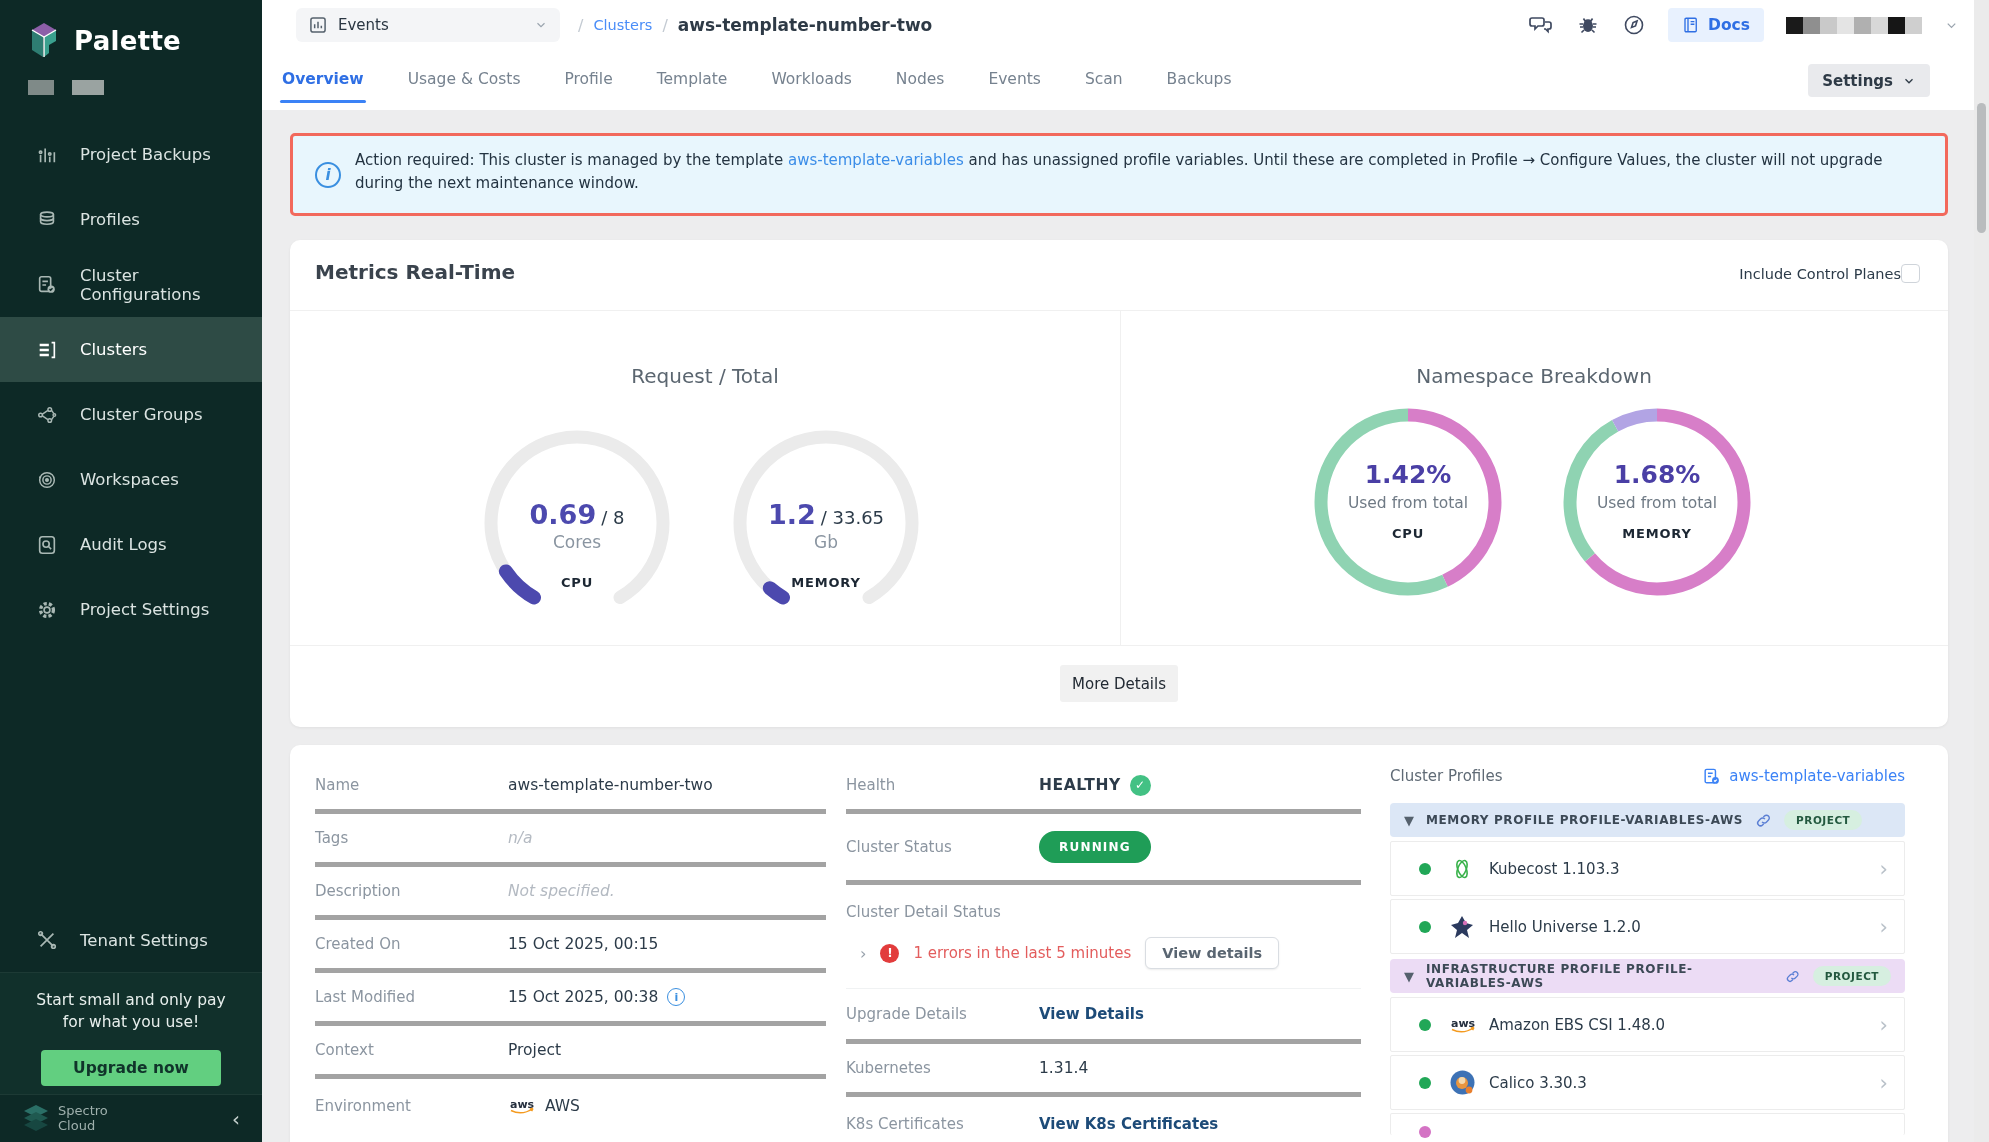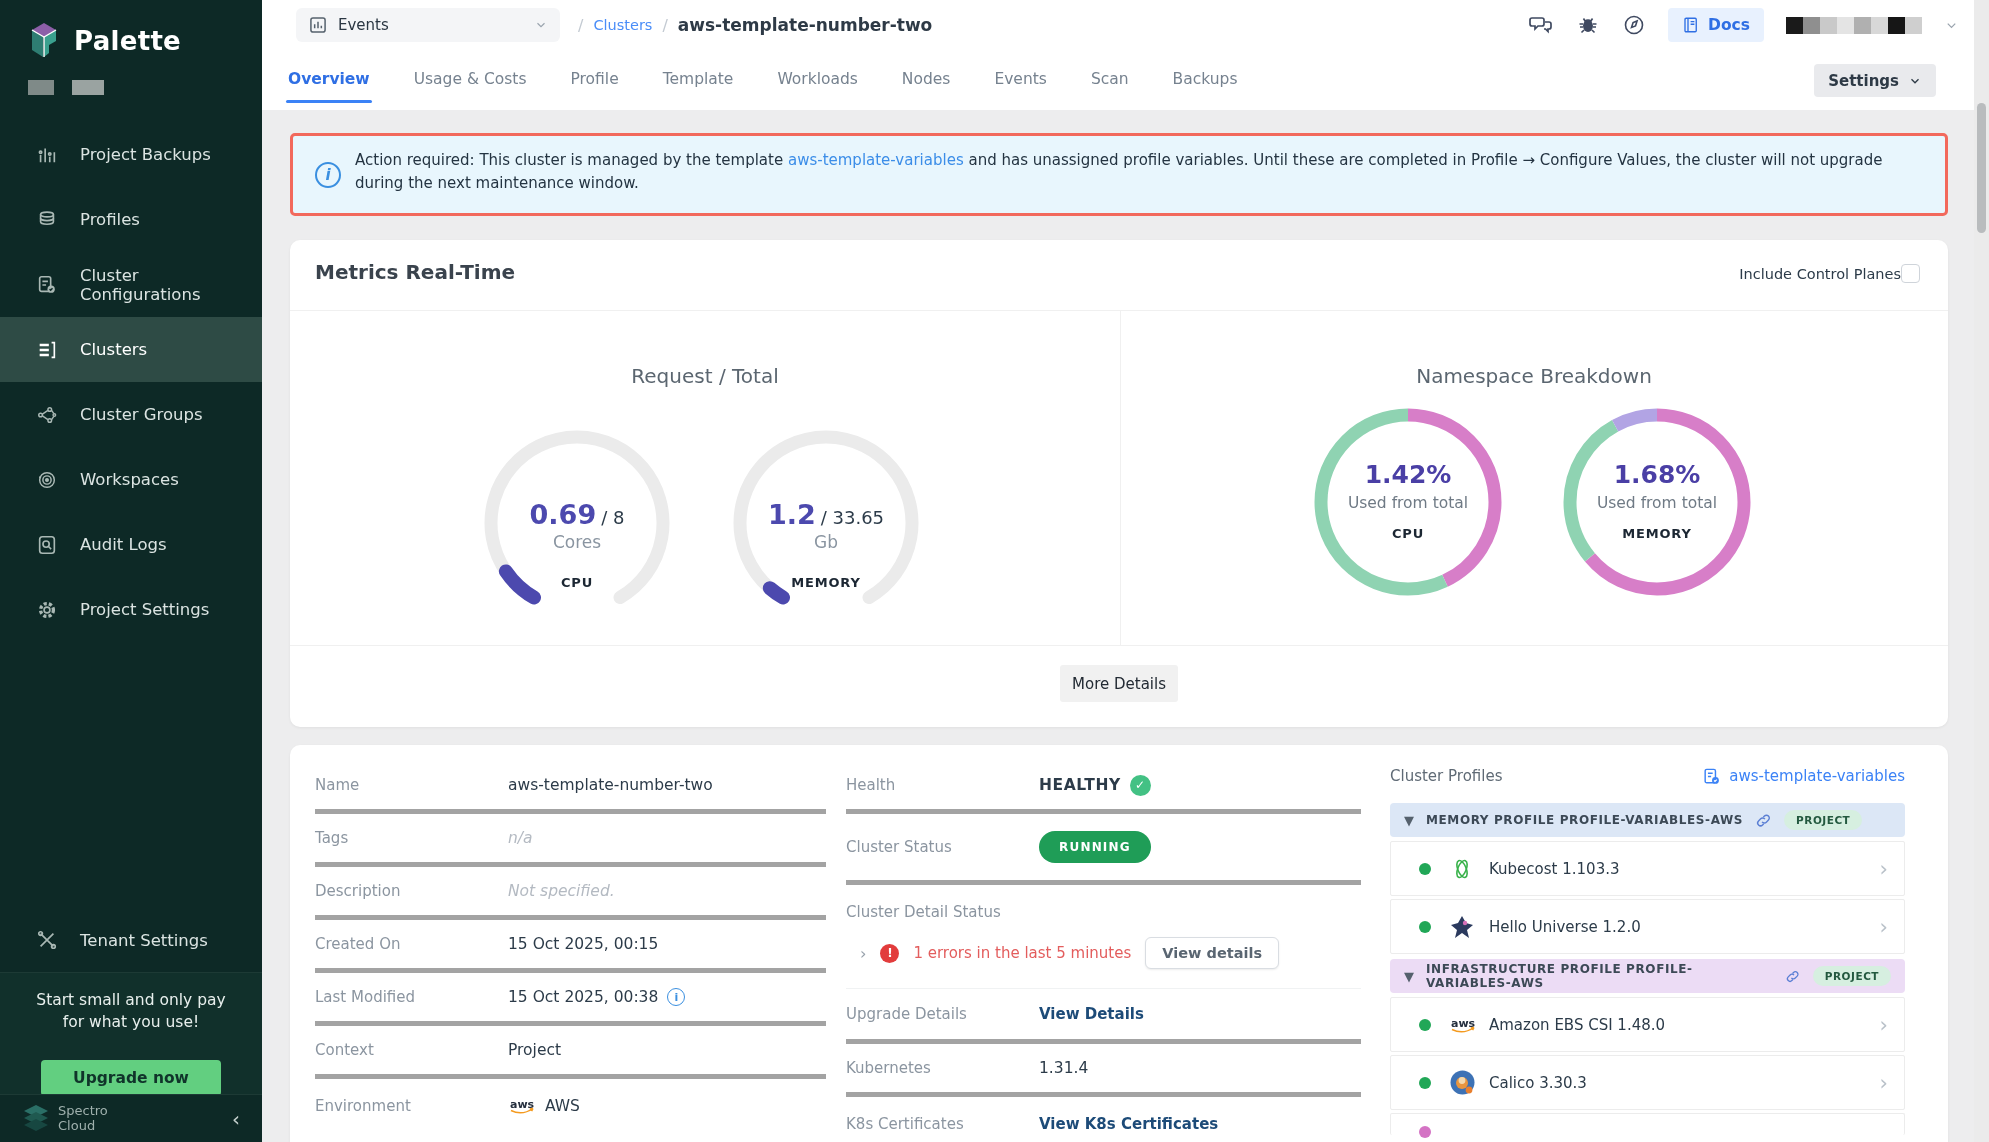--- a/index.html
+++ b/index.html
@@ -13,40 +13,40 @@
   .redact-row { display:flex; gap:18px; padding:18px 0 0 28px; }
   .redact-a { width:26px; height:15px; background:#7f8a88; }
   .redact-b { width:32px; height:15px; background:#9aa3a1; }
   .nav { position:absolute; top:122px; left:0; right:0; }
   .nav-item { display:flex; align-items:center; gap:22px; height:65px; padding-left:36px; color:#dbe4e2; font-size:16.5px; cursor:pointer; }
   .nav-item svg { flex:0 0 auto; }
   .nav-item.active { background:#2e4b45; color:#ffffff; }
   .tenant-item { position:absolute; top:908px; left:0; right:0; height:64px; display:flex; align-items:center; gap:22px; padding-left:36px; color:#dbe4e2; font-size:16.5px; }
   .promo { position:absolute; top:972px; left:0; right:0; height:122px; background:#11302b; border-top:1px solid #1d3a35; text-align:center; padding-top:16px; }
   .promo-line { color:#e8efed; font-size:15.5px; line-height:1.45; }
-  .upgrade-btn { display:inline-block; margin-top:26px; background:#62cf80; color:#10342a; font-size:15.5px; font-weight:600; padding:9px 32px; border-radius:4px; cursor:pointer; }
+  .upgrade-btn { display:inline-block; margin-top:16px; background:#62cf80; color:#10342a; font-size:15.5px; font-weight:600; padding:9px 32px; border-radius:4px; cursor:pointer; }
   .side-footer { position:absolute; bottom:0; left:0; right:0; height:48px; background:#0d2926; border-top:1px solid #1d3a35; display:flex; align-items:center; padding:0 22px 0 24px; }
   .sc-text { color:#9fb0ad; font-size:13px; line-height:1.15; margin-left:10px; }
   .collapse { margin-left:auto; color:#c3cfcc; font-size:20px; cursor:pointer; }
 
   
   .topbar { position:absolute; left:262px; top:0; width:1727px; height:50px; background:#fff; z-index:3; }
   .proj-select { position:absolute; left:34px; top:8px; width:264px; height:34px; background:#f4f5f7; border-radius:6px; display:flex; align-items:center; gap:10px; padding:0 12px; cursor:pointer; }
   .proj-select .lbl { font-size:15px; color:#2a3642; flex:1; }
   .crumbs { position:absolute; left:316px; top:0; height:50px; display:flex; align-items:center; gap:10px; }
   .crumb-sep { color:#c3cad2; font-size:16px; }
   .crumb-link { color:#4a8df8; font-size:14.5px; cursor:pointer; }
   .crumb-cur { color:#2e3a46; font-size:17px; font-weight:600; }
   .top-icons { position:absolute; right:30px; top:0; height:50px; display:flex; align-items:center; gap:22px; }
   .docs-btn { display:flex; align-items:center; gap:8px; background:#e8f1fe; color:#2f6fe4; font-size:15.5px; font-weight:600; padding:8px 14px; border-radius:4px; cursor:pointer; }
   .user-redact { display:flex; }
   .user-redact i { display:block; width:17px; height:17px; }
 
   
-  .tabsbar { position:absolute; left:254px; top:50px; width:1727px; height:60px; background:#fff; z-index:2; }
+  .tabsbar { position:absolute; left:248px; top:50px; width:1727px; height:60px; background:#fff; z-index:2; }
   .tabs { position:absolute; left:34px; top:0; height:57px; display:flex; gap:44px; align-items:center; }
   .tab { font-size:15.5px; color:#76828f; cursor:pointer; position:relative; height:100%; display:flex; align-items:center; }
   .tab.active { color:#2f6fe4; font-weight:600; }
   .tab.active::after { content:""; position:absolute; left:-2px; right:-2px; bottom:4px; height:3px; background:#3b82f6; border-radius:2px; }
   .settings-btn { position:absolute; right:45px; top:14px; height:33px; background:#e9eaed; border-radius:4px; display:flex; align-items:center; gap:9px; padding:0 14px; font-size:15px; color:#2e3a46; font-weight:600; cursor:pointer; }
 
   
   .content { position:absolute; left:262px; top:110px; width:1727px; height:1032px; background:#ededee; }
 
   .alert { position:absolute; left:28px; top:23px; width:1658px; height:83px; background:#e8f6fd; border:3px solid #f2695c; border-radius:5px; padding:13px 20px 0 62px; }

